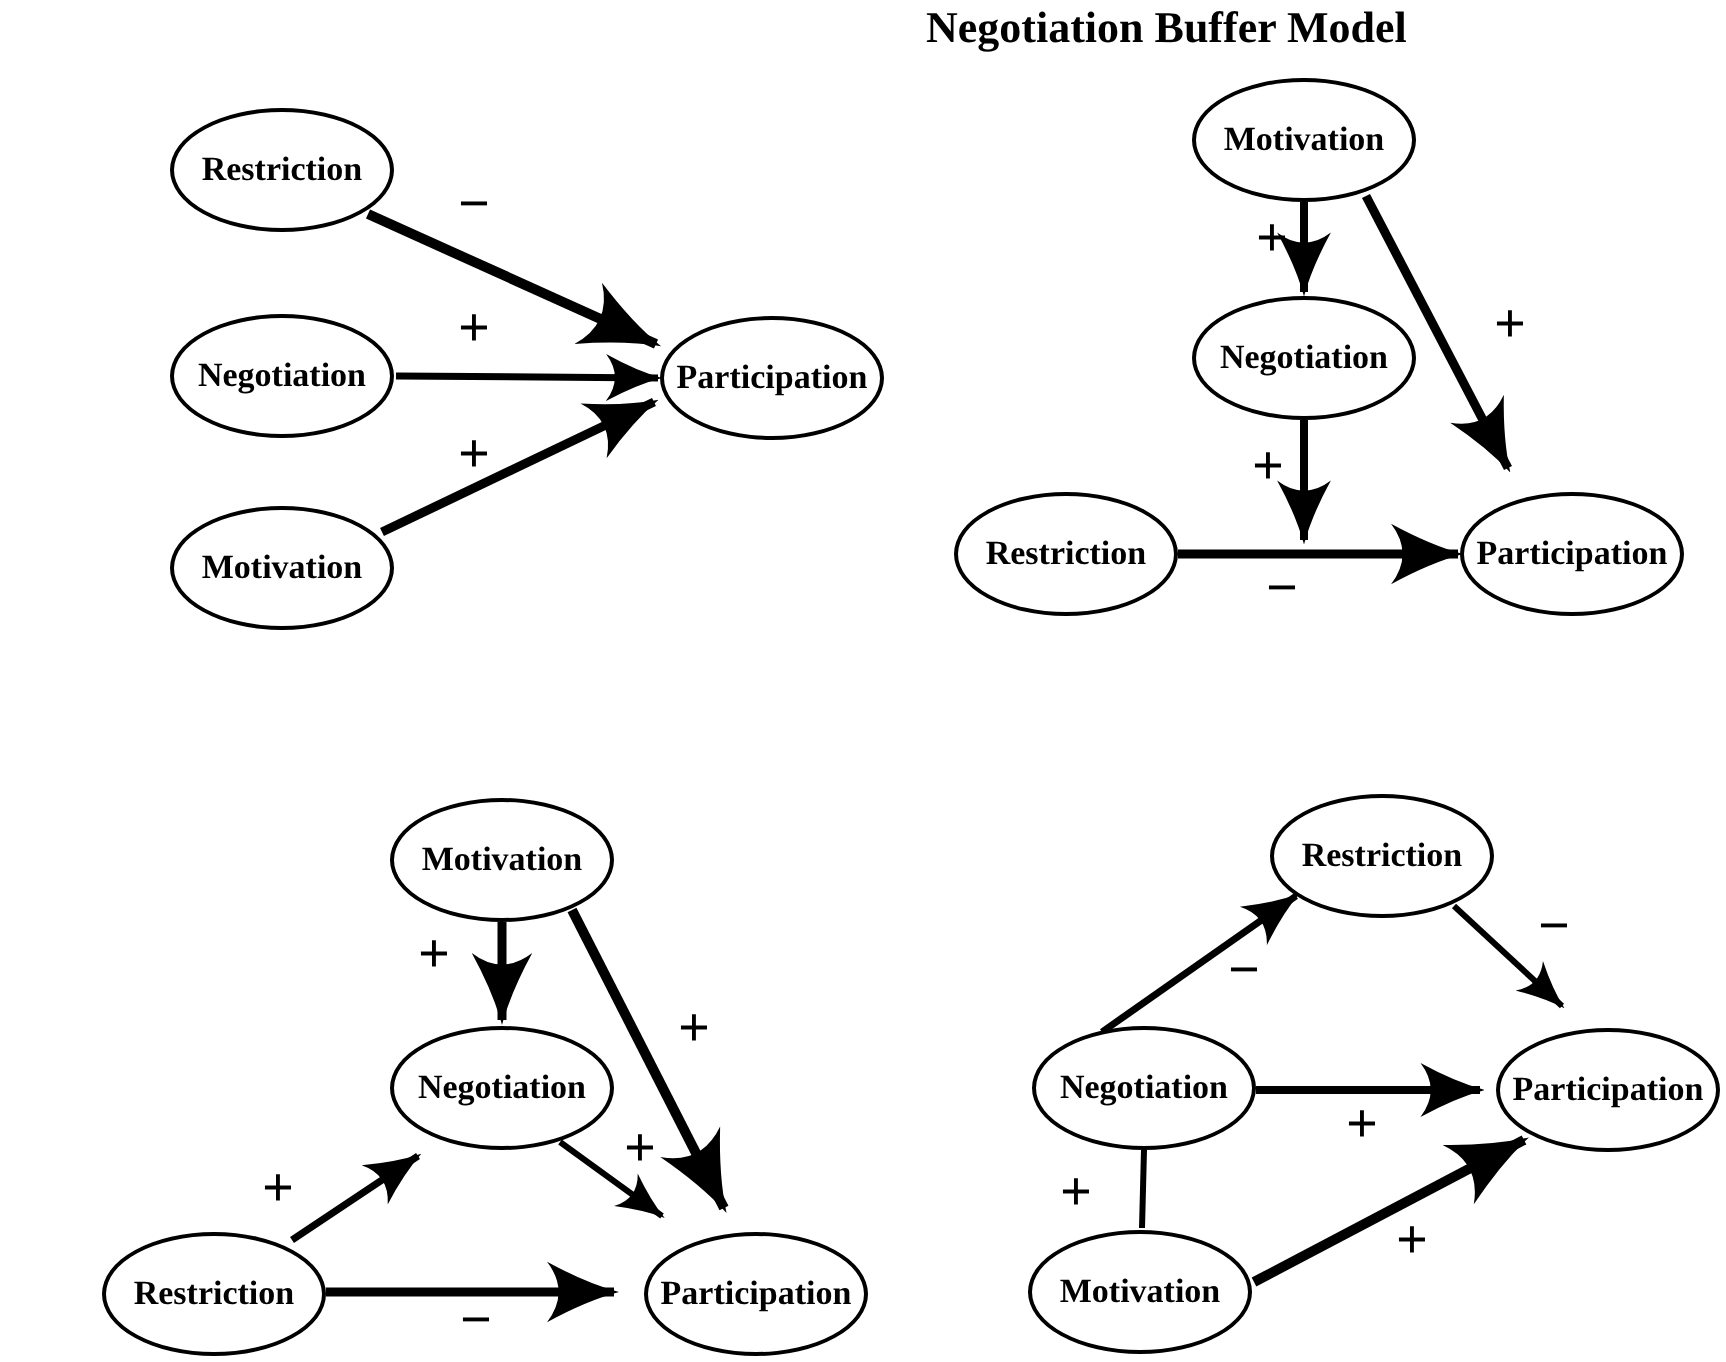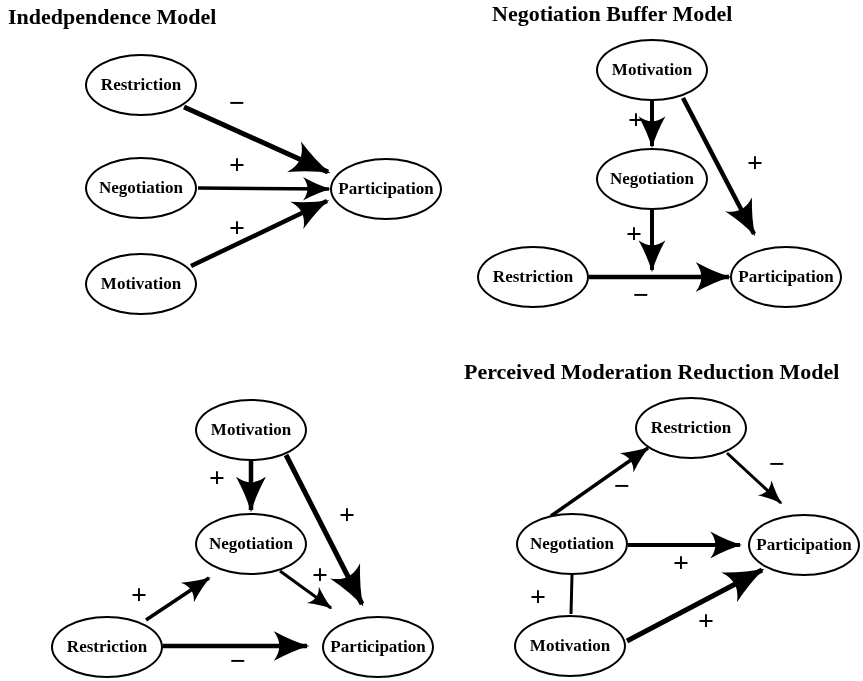--- a/index.html
+++ b/index.html
@@ -83,23 +83,21 @@
     <line x1="146" y1="620" x2="209" y2="578" stroke="#000" stroke-width="3.5" marker-end="url(#dart)"></line>
     <line x1="163" y1="646" x2="307" y2="646" stroke="#000" stroke-width="4.5" marker-end="url(#dart)"></line>
 
     <line x1="551" y1="516" x2="648" y2="448" stroke="#000" stroke-width="3.5" marker-end="url(#dart)"></line>
     <line x1="727" y1="453" x2="781" y2="503" stroke="#000" stroke-width="3" marker-end="url(#dart)"></line>
     <line x1="628" y1="545" x2="740" y2="545" stroke="#000" stroke-width="4" marker-end="url(#dart)"></line>
     <line x1="627" y1="641" x2="762" y2="570" stroke="#000" stroke-width="5" marker-end="url(#dart)"></line>
     <line x1="572" y1="575" x2="571" y2="614" stroke="#000" stroke-width="3"></line>
   </svg>
 
-  <div class="panel-title" style="left:8px;   top:5px;">Indedpendence Model</div>
-  <div class="panel-title" style="left:463px; top:2px;margin-left:29px;">Negotiation Buffer Model</div>
-  <div class="panel-title" style="left:464px; top:360px;">Perceived Moderation Reduction Model</div>
+  <div class="panel-title" style="left:463px; top:2px;">Negotiation Buffer Model</div>
 
   <div class="node" style="left:85px;  top:54px;">
       <span>Restriction</span>
     </div>
   <div class="node" style="left:85px;  top:157px;">
       <span>Negotiation</span>
     </div>
   <div class="node" style="left:85px;  top:253px;">
       <span>Motivation</span>
     </div>

